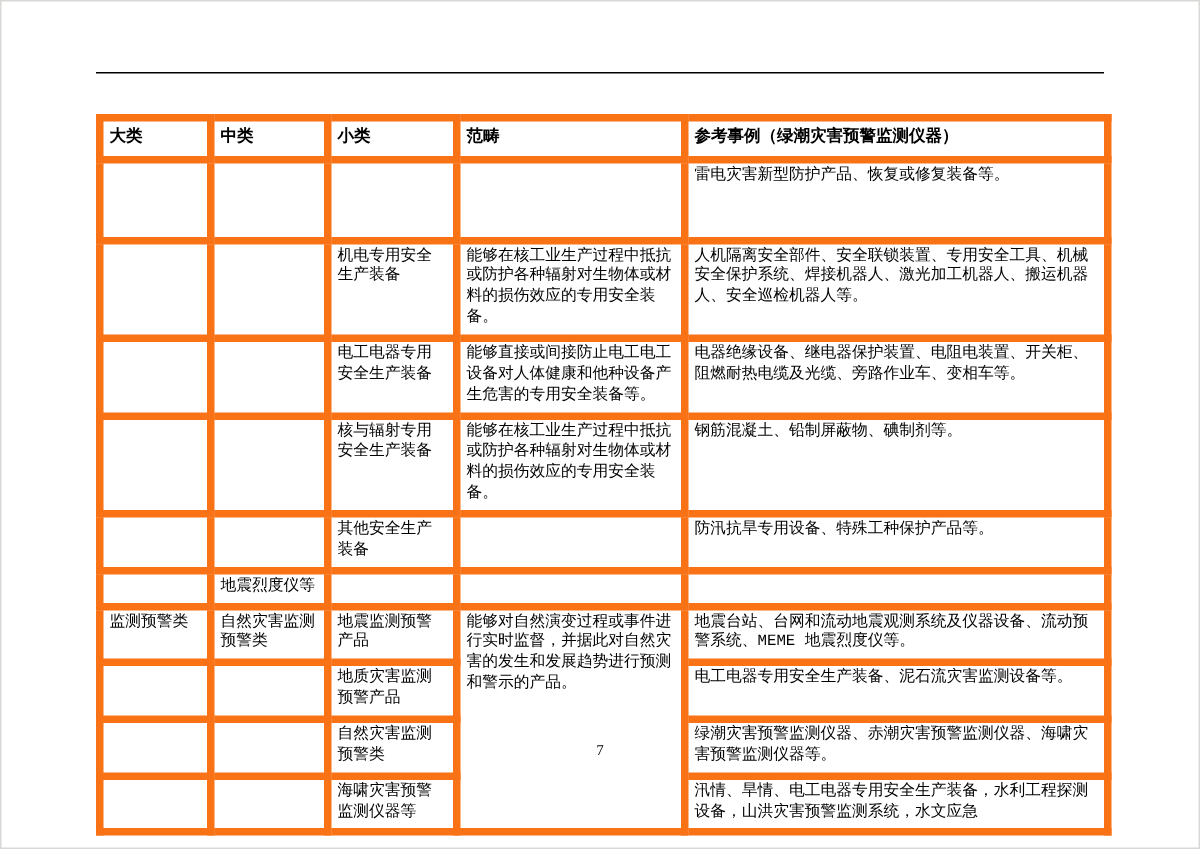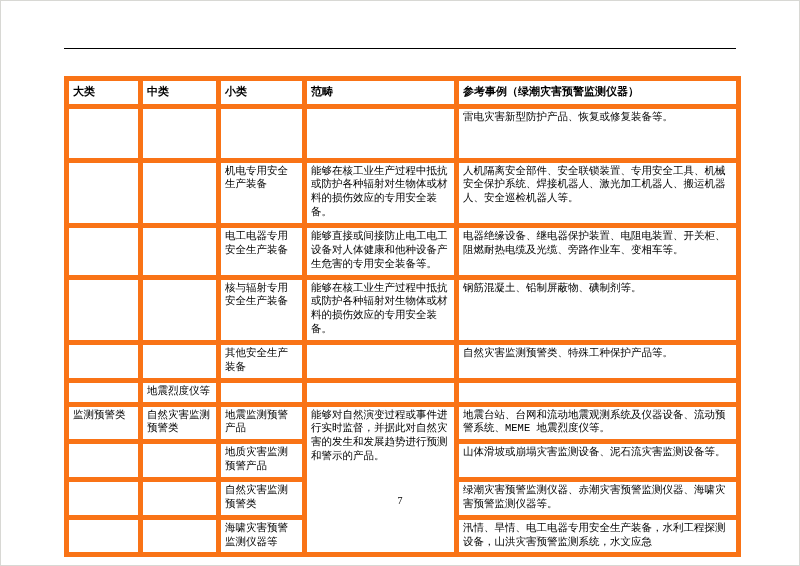--- a/index.html
+++ b/index.html
@@ -125,41 +125,41 @@
           <td></td>
           <td>核与辐射专用安全生产装备</td>
           <td>能够在核工业生产过程中抵抗或防护各种辐射对生物体或材料的损伤效应的专用安全装备。</td>
           <td>钢筋混凝土、铅制屏蔽物、碘制剂等。</td>
         </tr>
         <tr>
           <td></td>
           <td></td>
           <td>其他安全生产装备</td>
           <td></td>
-          <td>自然灾害监测预警类、特殊工种保护产品等。</td>
+          <td>防汛抗旱专用设备、特殊工种保护产品等。</td>
         </tr>
         <tr>
           <td></td>
           <td>地震烈度仪等</td>
           <td></td>
           <td></td>
           <td></td>
         </tr>
         <tr>
           <td>监测预警类</td>
           <td>自然灾害监测预警类</td>
           <td>地震监测预警产品</td>
           <td rowspan="4">能够对自然演变过程或事件进行实时监督，并据此对自然灾害的发生和发展趋势进行预测和警示的产品。</td>
           <td>地震台站、台网和流动地震观测系统及仪器设备、流动预警系统、MEME 地震烈度仪等。</td>
         </tr>
         <tr>
           <td></td>
           <td></td>
           <td>地质灾害监测预警产品</td>
-          <td>山体滑坡或崩塌灾害监测设备、泥石流灾害监测设备等。</td>
+          <td>电工电器专用安全生产装备、泥石流灾害监测设备等。</td>
         </tr>
         <tr>
           <td></td>
           <td></td>
           <td>自然灾害监测预警类</td>
           <td>绿潮灾害预警监测仪器、赤潮灾害预警监测仪器、海啸灾害预警监测仪器等。</td>
         </tr>
         <tr>
           <td></td>
           <td></td>

